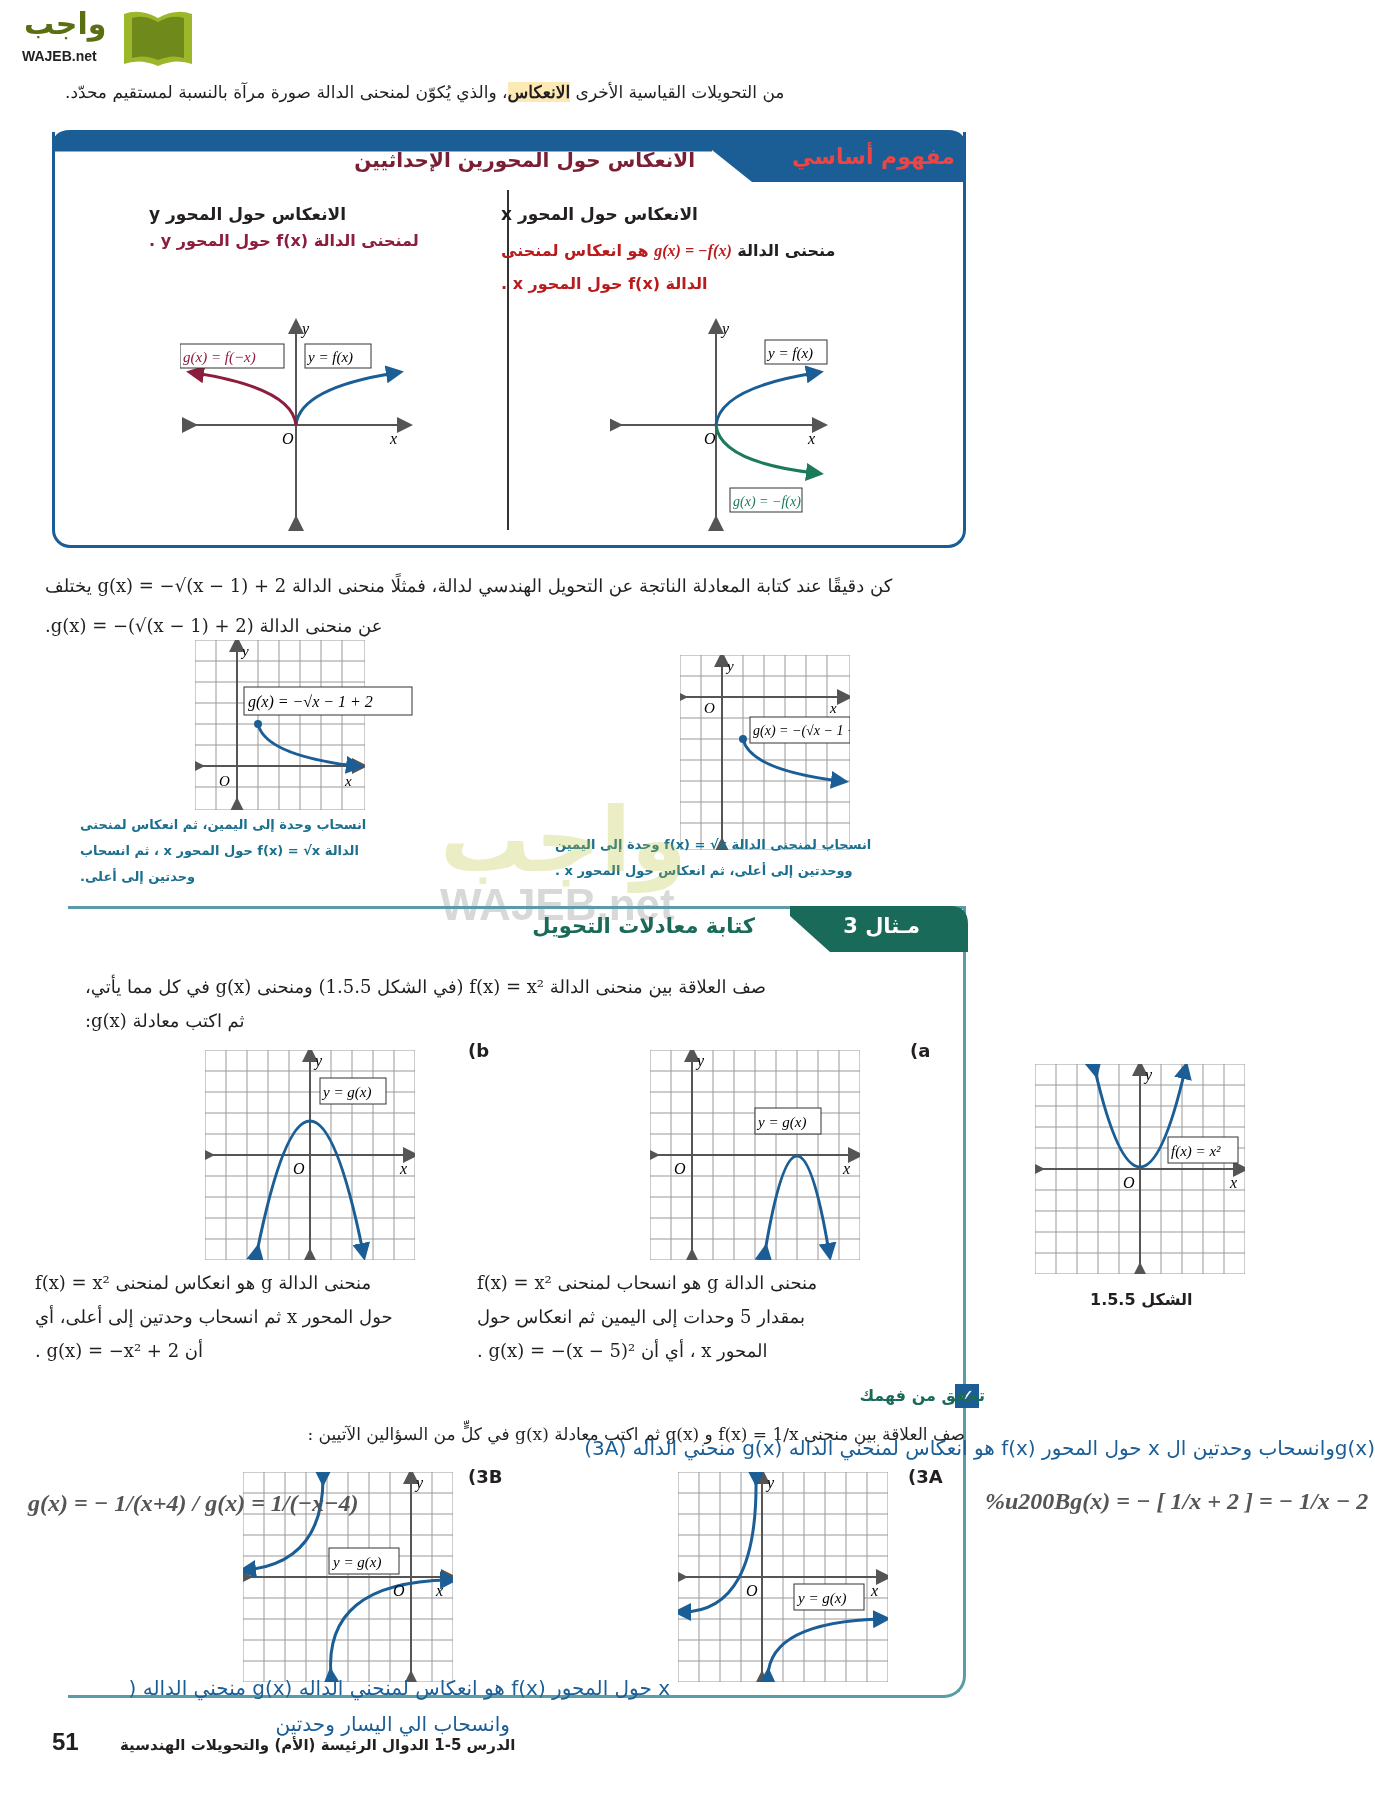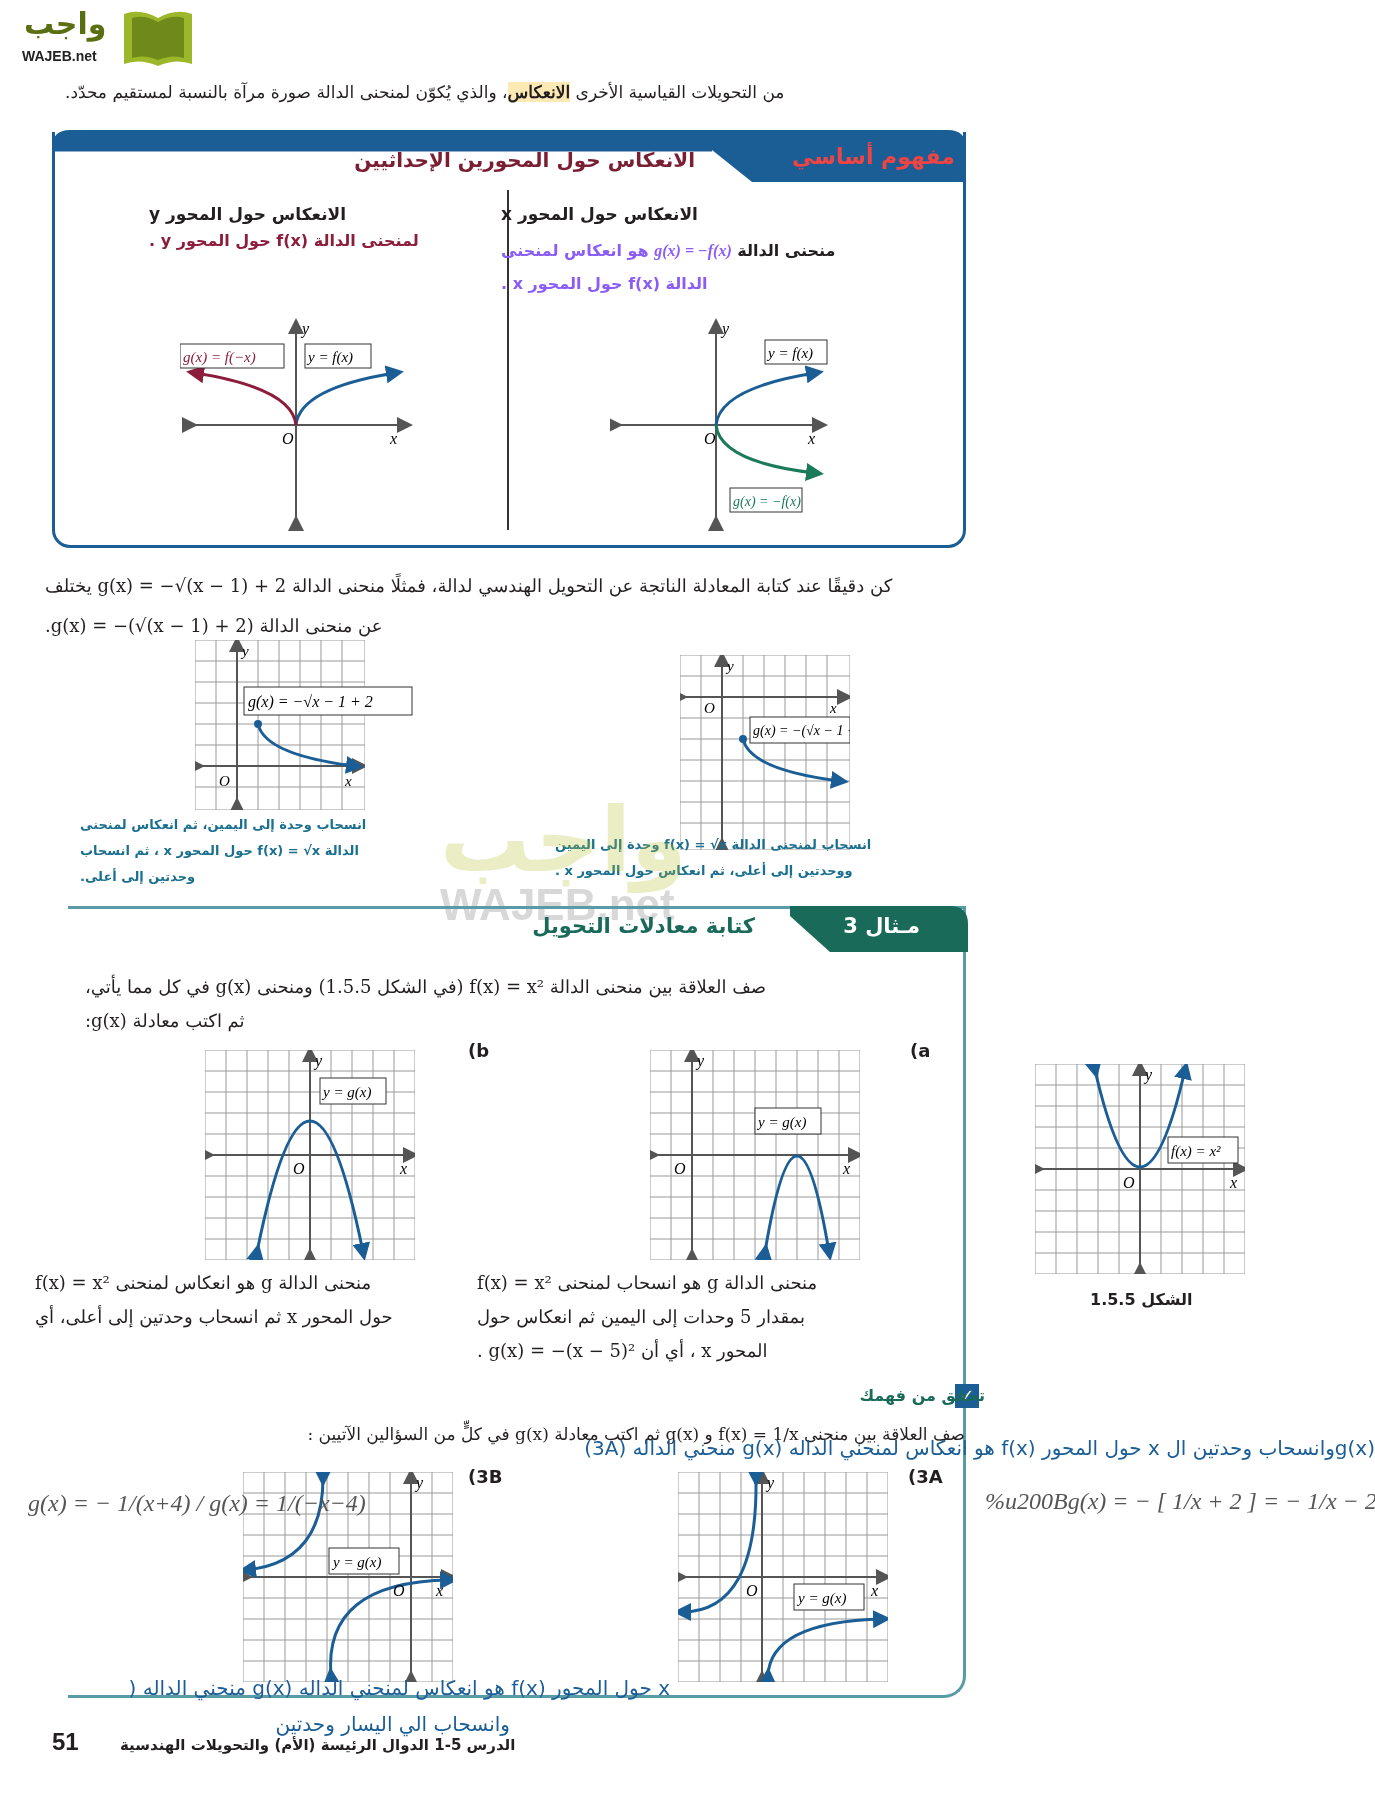--- a/index.html
+++ b/index.html
@@ -20,21 +20,21 @@
   .intro b { background: #fde9b4; }
 
   
   .kc-box { left: 52px; top: 132px; width: 914px; height: 416px; border: 3px solid #1b5e96; border-top: none; border-radius: 0 0 18px 18px; }
   .kc-head { left: 52px; top: 130px; width: 914px; height: 52px; }
   .kc-tab-label { right: 420px; top: 144px; font-size: 22px; font-weight: bold; color: #ef4444; }
   .kc-title { right: 680px; top: 148px; font-size: 20px; font-weight: bold; color: #7a1f33; }
   .kc-divider { left: 507px; top: 190px; width: 2px; height: 340px; background: #333; }
   .col-head { font-size: 17px; font-weight: bold; }
   .col-text { font-size: 16px; font-weight: bold; line-height: 33px; }
-  .green { color: #8b5cf6; }
+  .green { color: #b91c1c; }
   .maroon { color: #8c1d3c; }
 
   .para2 { right: 410px; top: 566px; width: 920px; font-size: 18px; line-height: 40px; }
 
   .cap-blue { font-size: 13px; font-weight: bold; color: #1b6f8f; line-height: 26px; }
 
   
   .ex-box { left: 68px; top: 908px; width: 898px; height: 790px; border-right: 3px solid #5a9ba8; border-bottom: 3px solid #5a9ba8; border-radius: 0 0 22px 0; }
   .ex-line { left: 68px; top: 906px; width: 898px; height: 3px; background: #5a9ba8; }
   .ex-tab { left: 790px; top: 906px; width: 178px; height: 46px; }
@@ -42,21 +42,21 @@
   .ex-title { right: 620px; top: 914px; font-size: 21px; font-weight: bold; color: #1a6a5a; }
   .ex-q { right: 410px; top: 970px; font-size: 18px; line-height: 34px; width: 880px; }
   .item-lbl { font-size: 18px; font-weight: bold; font-family: "DejaVu Sans", sans-serif; }
   .ans { font-size: 18px; line-height: 34px; }
 
   .check { right: 390px; top: 1386px; font-size: 16px; font-weight: bold; color: #1a6a5a; }
   .check-box { left: 955px; top: 1384px; width: 24px; height: 24px; background: #1b5e96; color: #fff; font-size: 18px; text-align: center; line-height: 24px; }
   .check-q { right: 410px; top: 1424px; font-size: 17px; }
 
   .overlay-blue { color: #1b5e96; font-family: "DejaVu Sans", sans-serif; font-size: 20px; white-space: nowrap; }
-  .gray-math { color: #555; font-family: "Liberation Serif", serif; font-size: 24px; font-style: italic; white-space: nowrap; }
+  .gray-math { color: #555; font-family: "Liberation Serif", serif; font-size: 24px; font-style: italic; white-space: nowrap; font-weight: bold; }
 
   .footer-num { left: 52px; top: 1728px; font-size: 24px; font-weight: bold; font-family: "Liberation Sans", sans-serif; }
   .footer-txt { left: 120px; top: 1736px; font-size: 15px; font-weight: bold; }
   .fig-cap { left: 1090px; top: 1290px; font-size: 16px; font-weight: bold; font-family: "DejaVu Sans", sans-serif; }
 
   .watermark { opacity: 0.28; pointer-events: none; }
   svg text { font-family: "Liberation Serif", serif; font-style: italic; }
 </style>
 </head>
 <body>
@@ -258,20 +258,21 @@
   <path d="M52 202 Q105 -60 158 202" stroke="#1b5e96" stroke-width="3" fill="none" marker-end="url(#ab)" marker-start="url(#ab)"></path>
   <text x="88" y="124" font-size="16">O</text>
     <text x="195" y="124" font-size="16">x</text>
     <text x="110" y="16" font-size="16">y</text>
   <rect x="115" y="28" width="66" height="26" fill="#fff" stroke="#333"></rect>
   <text x="118" y="47" font-size="15">y = g(x)</text>
 </svg>
 <div class="abs rtl ans" style="right:920px; top:1266px; width:420px;">
   <div>منحنى الدالة g هو انعكاس لمنحنى f(x) = x²</div>
   <div>حول المحور x ثم انسحاب وحدتين إلى أعلى، أي</div>
+  <div>أن g(x) = −x² + 2 .</div>
 </div>
 
 <div class="abs check-box">✓</div>
 <div class="abs check sans">تحقق من فهمك</div>
 <div class="abs check-q rtl">صف العلاقة بين منحنى f(x) = 1/x و g(x) ثم اكتب معادلة g(x) في كلٍّ من السؤالين الآتيين :</div>
 
 <div class="abs item-lbl" style="left:908px; top:1466px;">(3A</div>
 <svg class="abs" style="left:678px; top:1472px; width:210px; height:210px;" viewBox="0 0 210 210">
   <g stroke="#999" stroke-width="1">
     <path d="M0 0 H210 V210 H0 Z" fill="none"></path>

